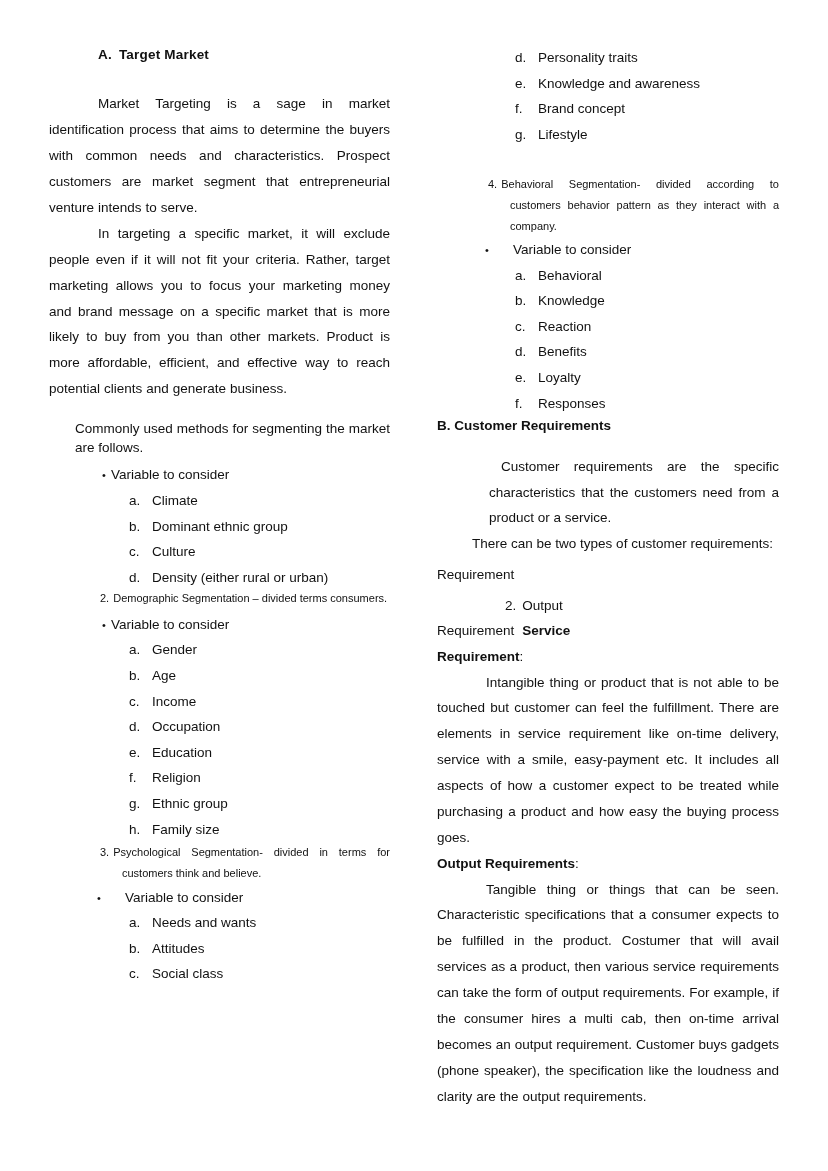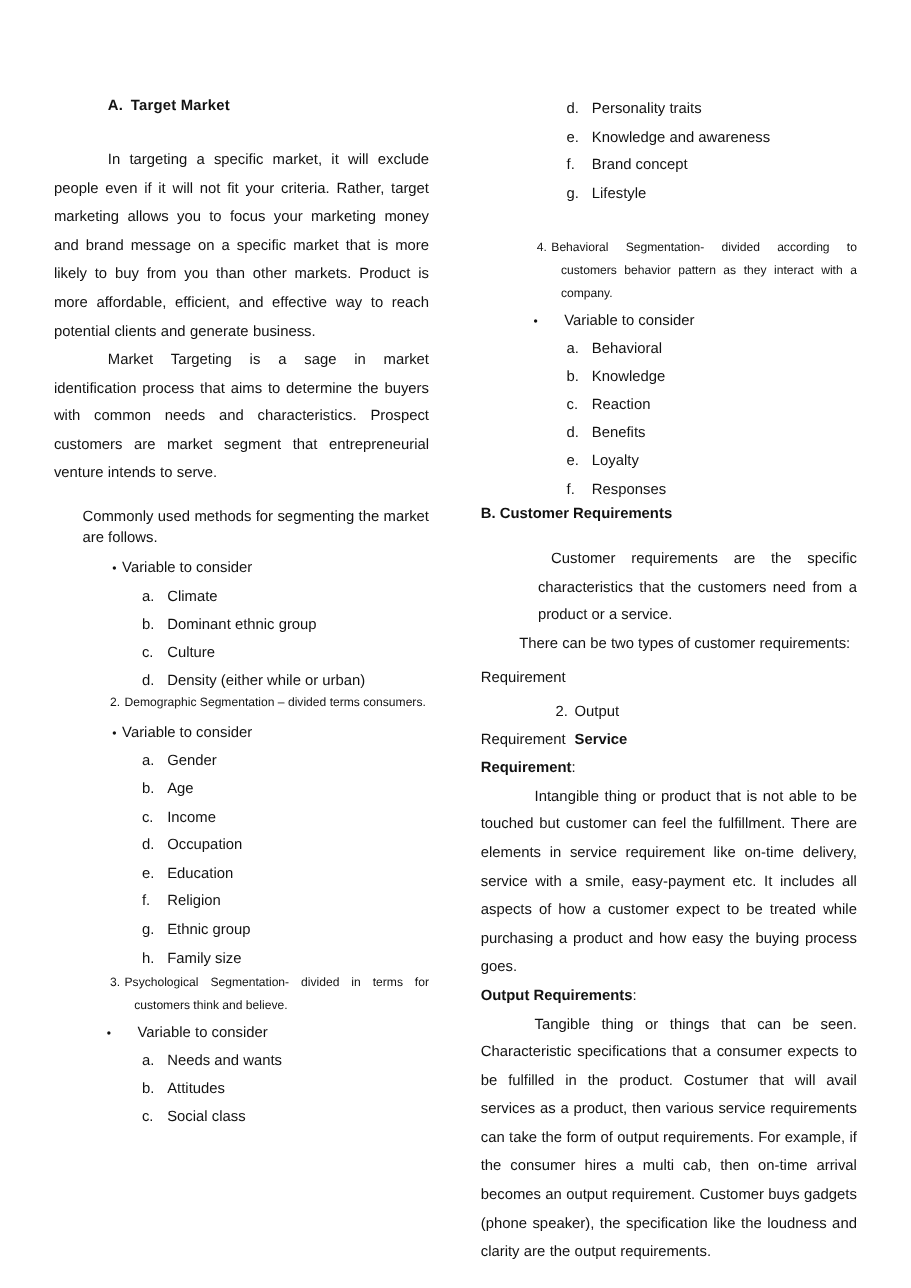--- a/index.html
+++ b/index.html
@@ -19,21 +19,20 @@
     width: 828px;
     height: 1171px;
     position: relative;
     background: #ffffff;
     box-sizing: border-box;
   }
   .col {
     position: absolute;
     top: 0;
     box-sizing: border-box;
-    margin-top: 41px;
   }
   .col-left {
     left: 49px;
     width: 341px;
     padding-top: 45px;
   }
   .col-right {
     left: 437px;
     width: 342px;
     padding-top: 45px;
@@ -178,22 +177,22 @@
 <div class="page">
 
   <div class="col col-left">
 
     <div class="heading heading-a">
       <span>A.</span><span class="lbl">Target Market</span>
     </div>
 
     <div class="gap-lg"></div>
 
+    <p class="para">Market Targeting is a sage in market identification process that aims to determine the buyers with common needs and characteristics. Prospect customers are market segment that entrepreneurial venture intends to serve.</p>
     <p class="para">In targeting a specific market, it will exclude people even if it will not fit your criteria. Rather, target marketing allows you to focus your marketing money and brand message on a specific market that is more likely to buy from you than other markets. Product is more affordable, efficient, and effective way to reach potential clients and generate business.</p>
-    <p class="para">Market Targeting is a sage in market identification process that aims to determine the buyers with common needs and characteristics. Prospect customers are market segment that entrepreneurial venture intends to serve.</p>
 
     <div class="gap-md"></div>
 
     <p class="intro">Commonly used methods for segmenting the market are follows.</p>
 
     <div class="gap-xs"></div>
 
     <div class="bullet">
       <span class="dot">•</span>
       <span>Variable to consider</span>
@@ -206,21 +205,21 @@
       <li class="letter-item">
         <span class="ltr">b.</span>
         <span class="txt">Dominant ethnic group</span>
       </li>
       <li class="letter-item">
         <span class="ltr">c.</span>
         <span class="txt">Culture</span>
       </li>
       <li class="letter-item">
         <span class="ltr">d.</span>
-        <span class="txt">Density (either while or urban)</span>
+        <span class="txt">Density (either rural or urban)</span>
       </li>
     </ul>
 
     <div class="num-item flat">
       <span class="n">2.</span><span>Demographic Segmentation – divided terms consumers.</span>
     </div>
     <div class="gap-xs"></div>
     <div class="bullet">
       <span class="dot">•</span>
       <span>Variable to consider</span>

